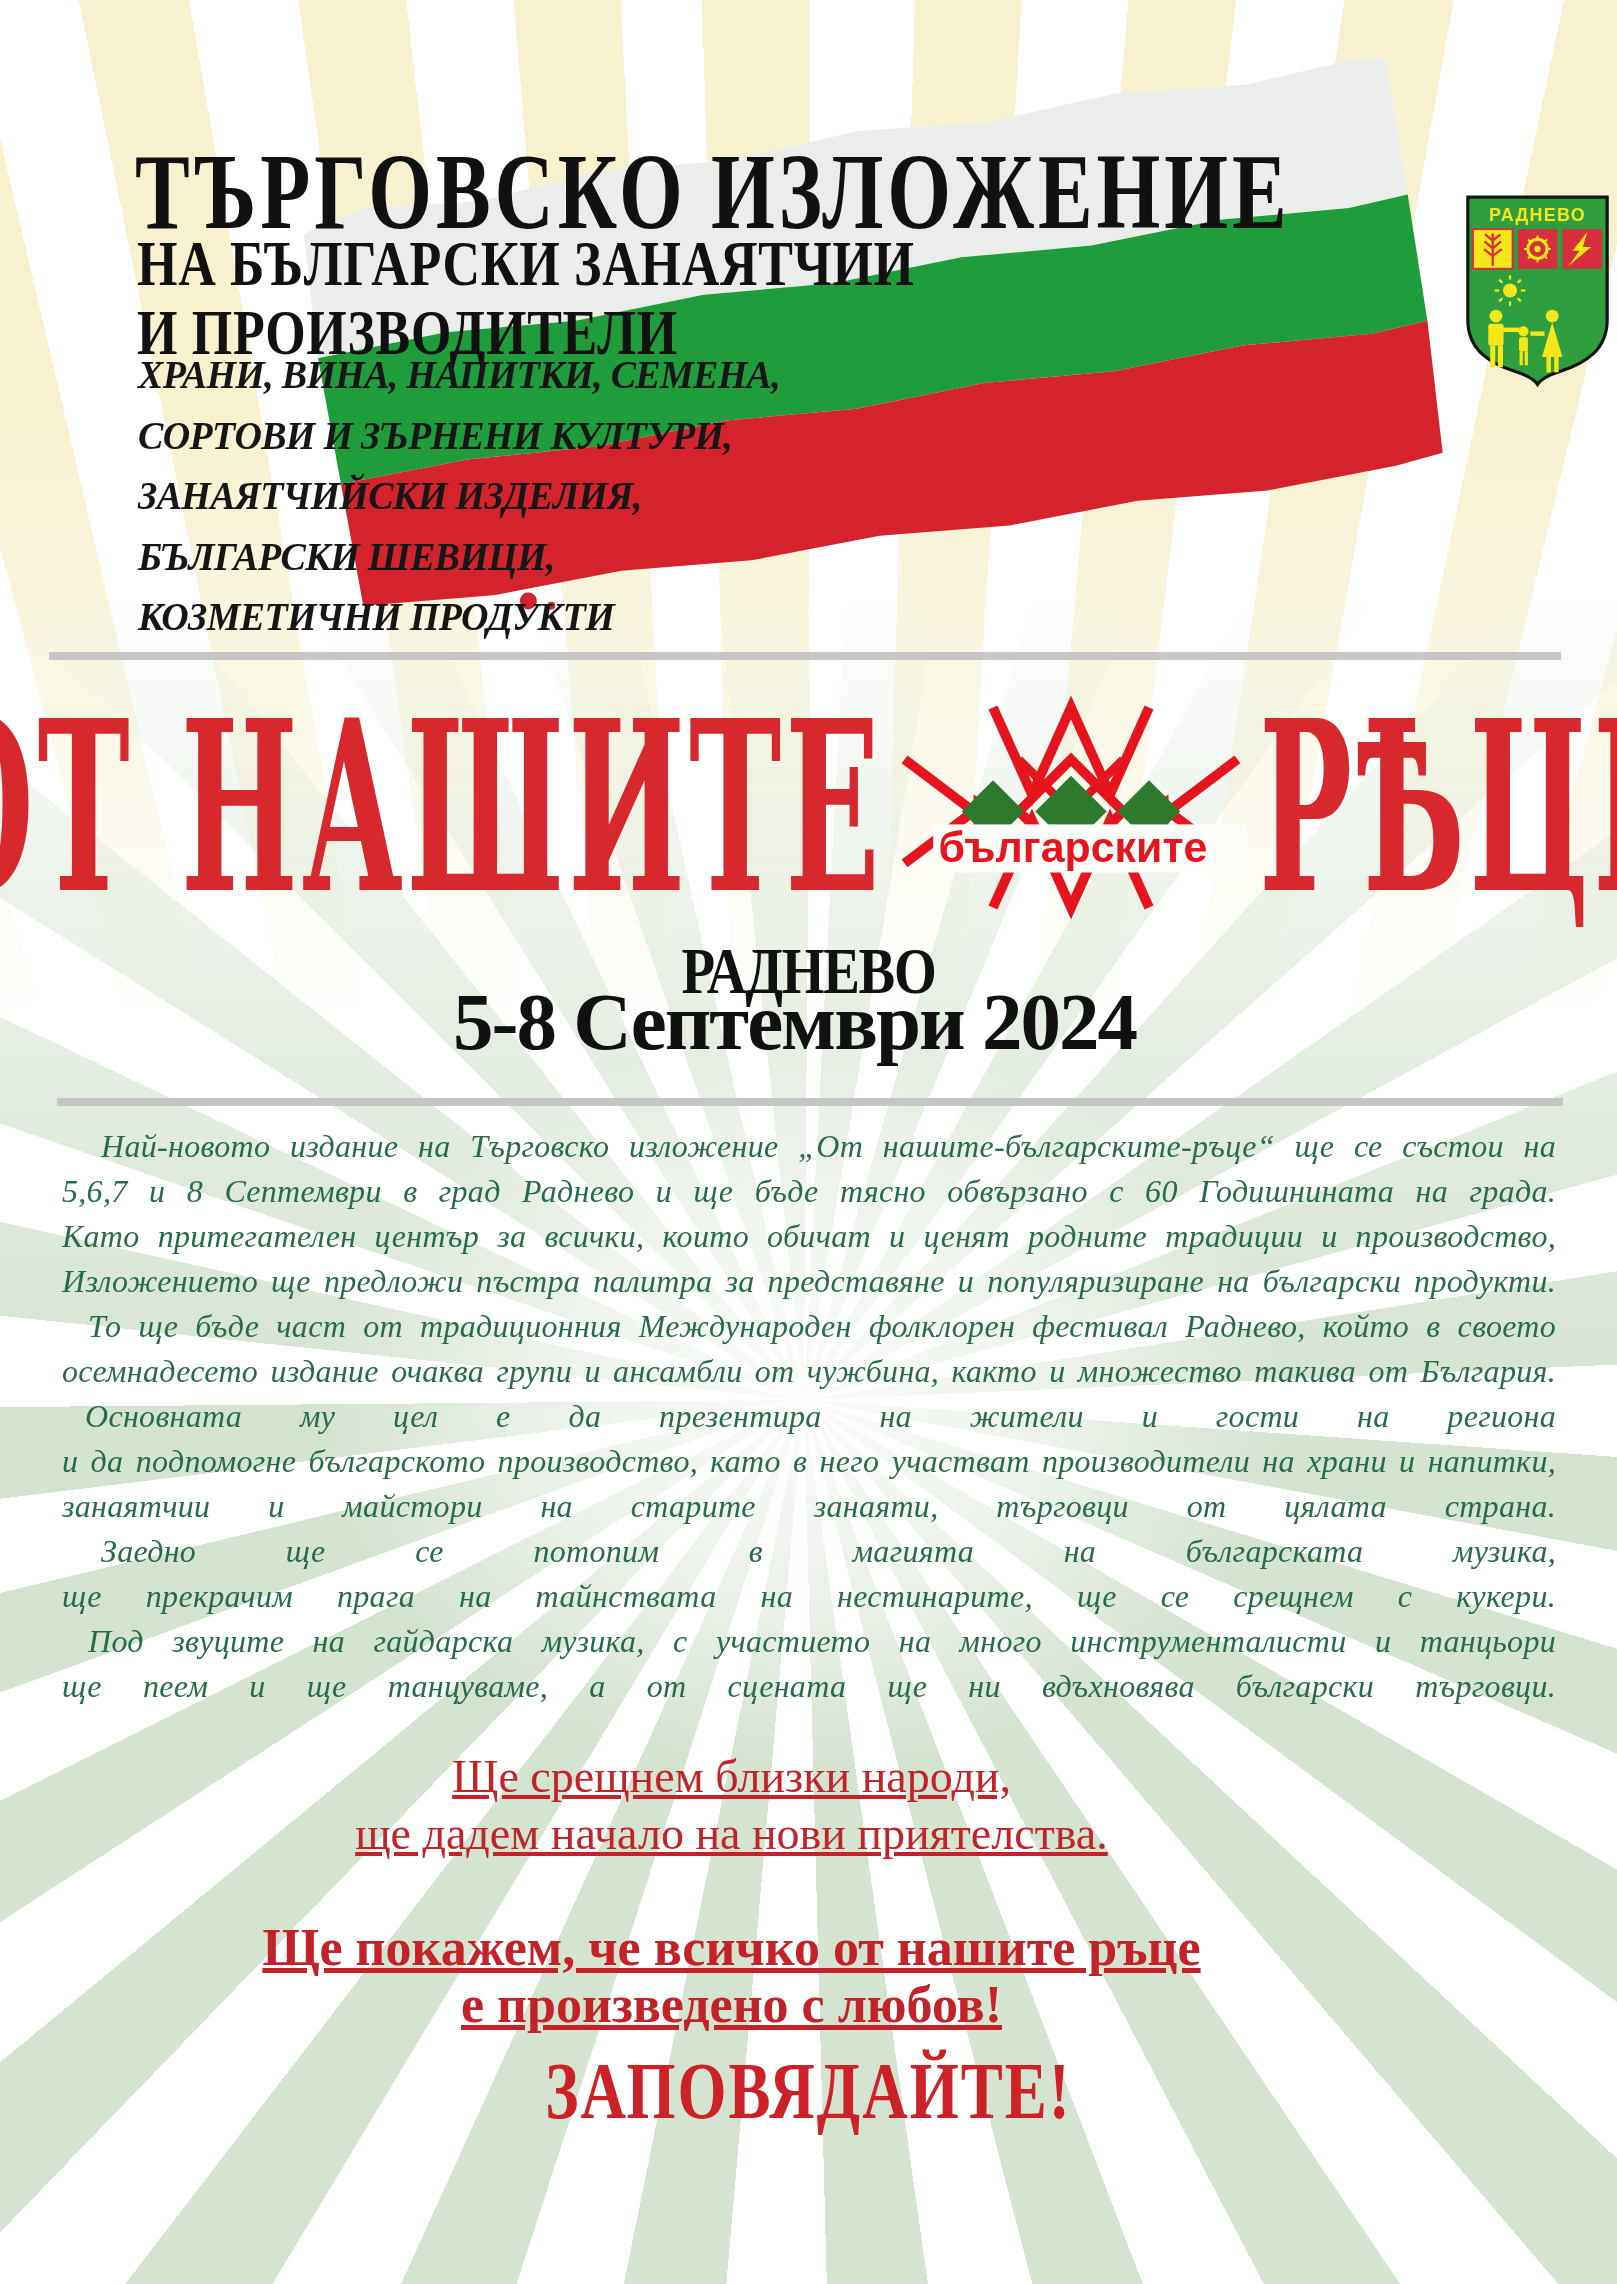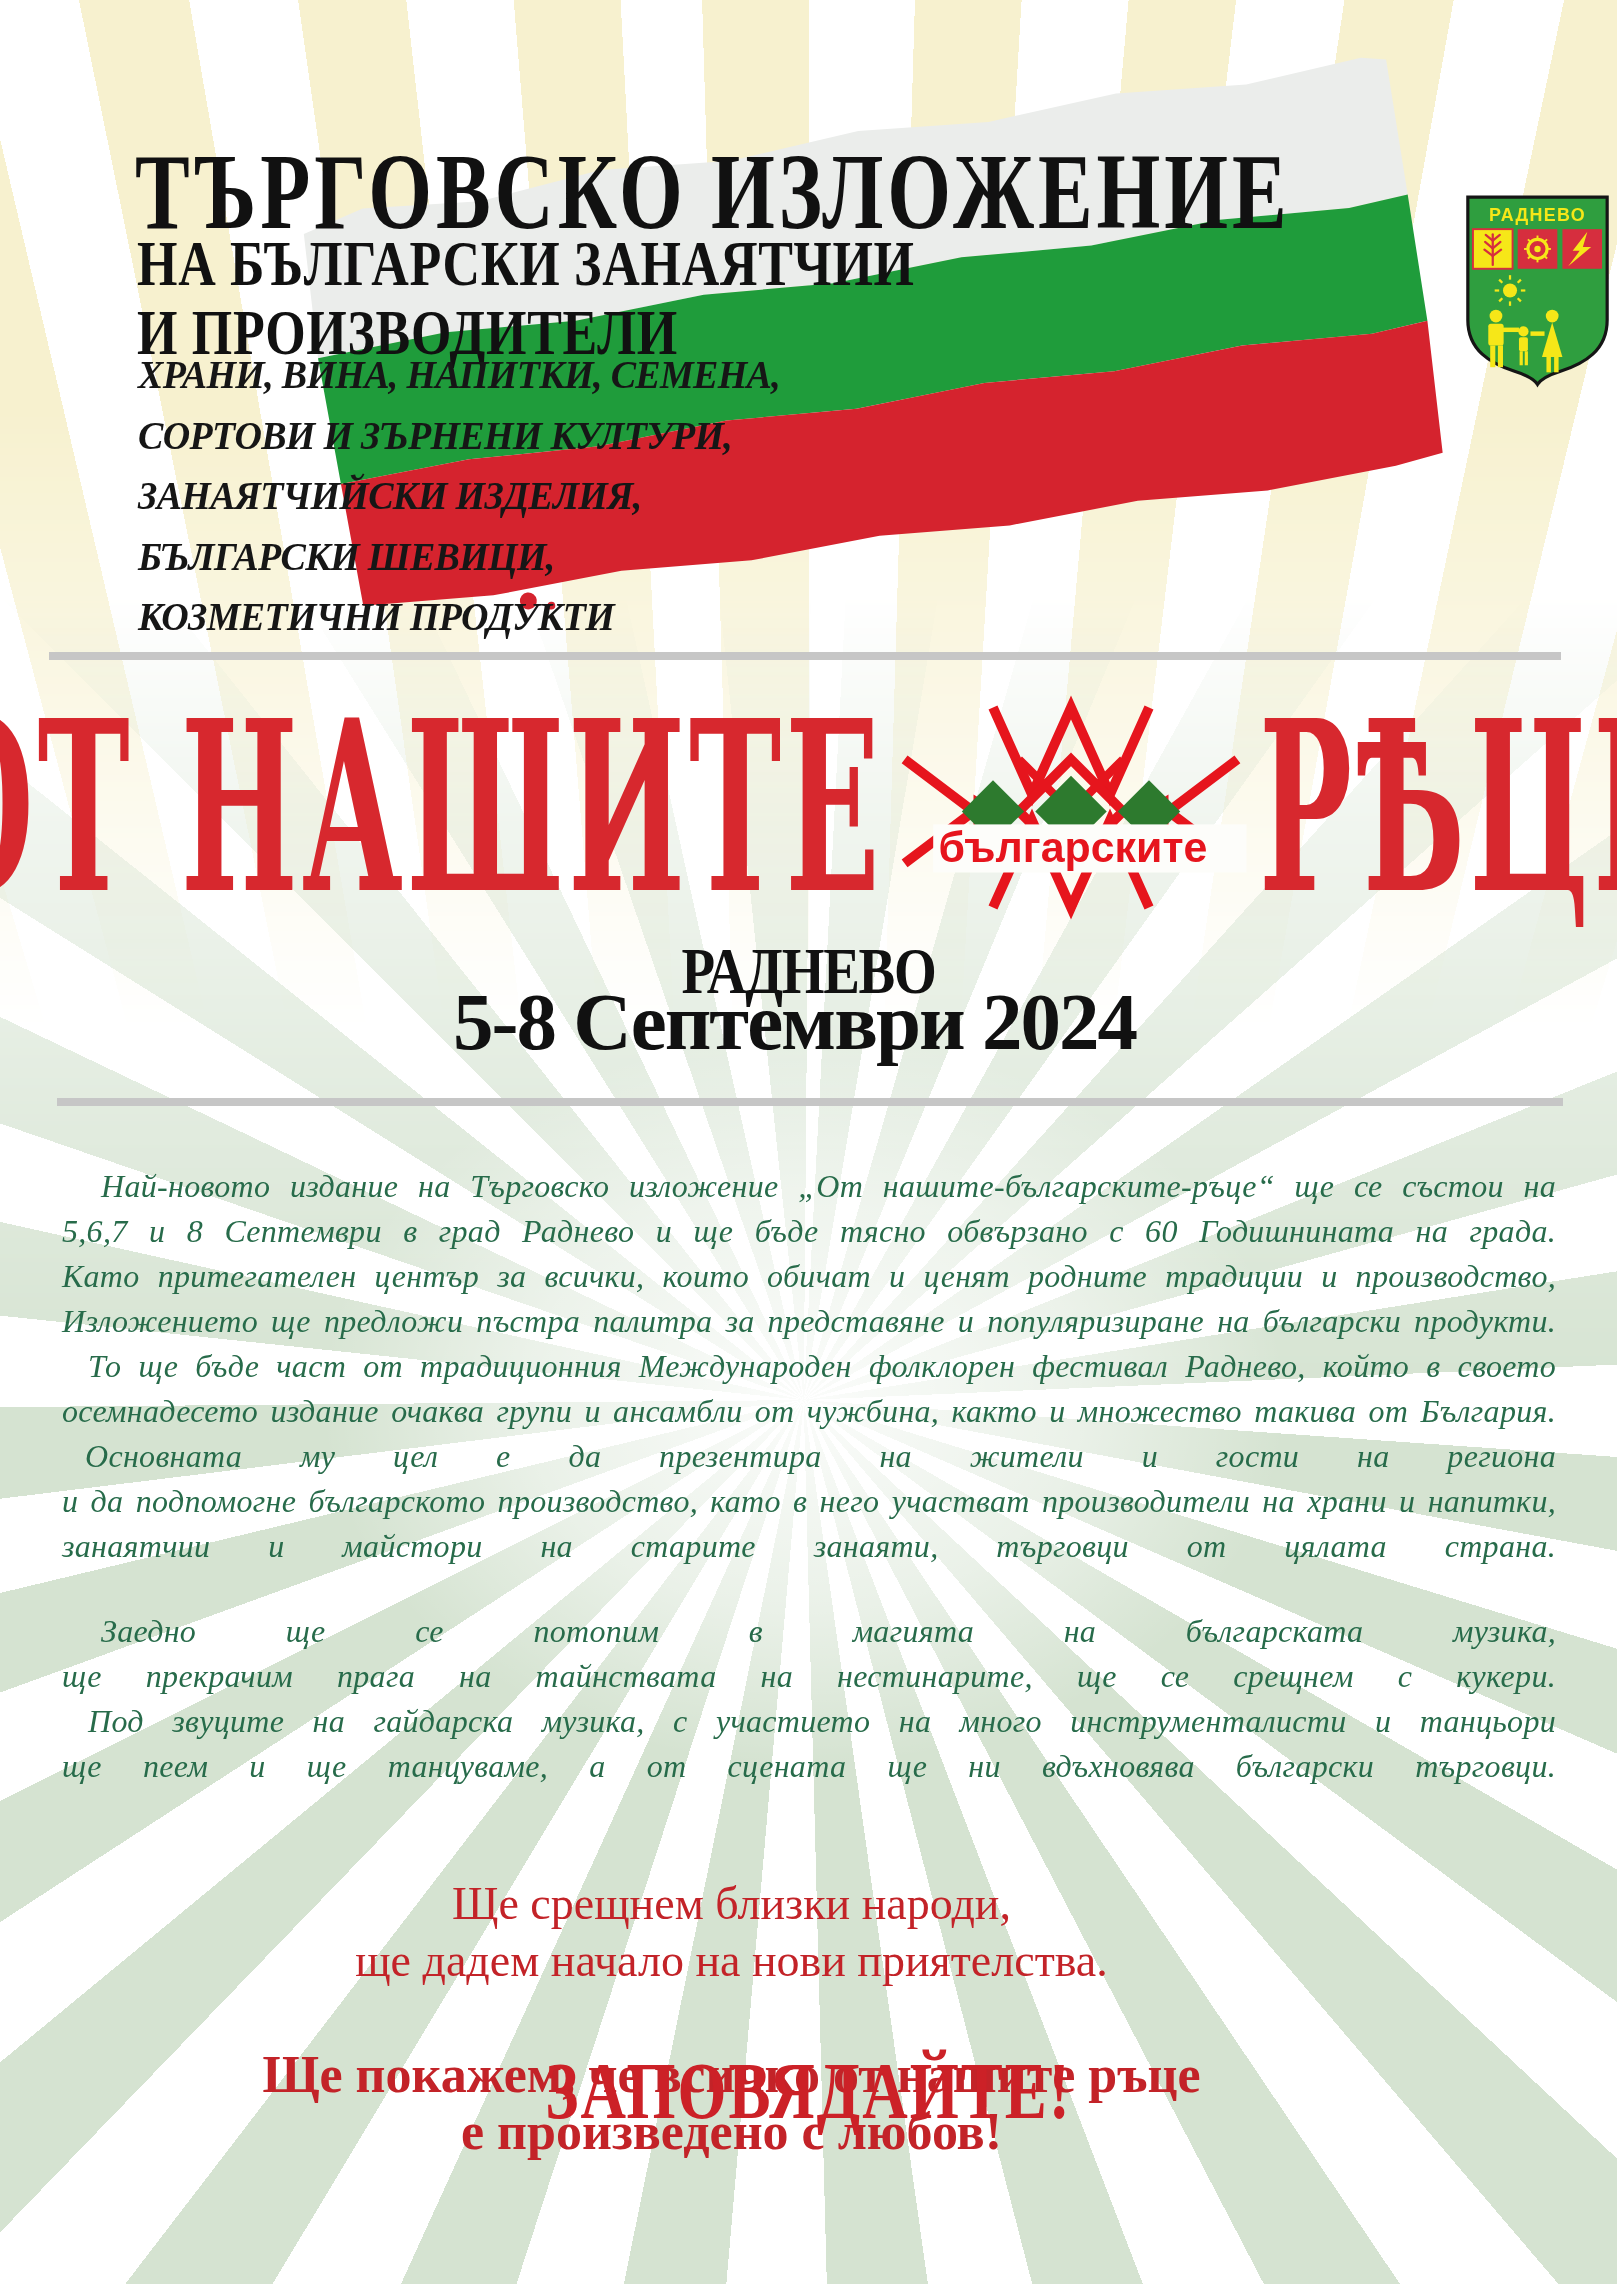--- a/index.html
+++ b/index.html
@@ -51,26 +51,26 @@
   
   .city{position:absolute;left:0;top:933px;width:1617px;text-align:center;font-weight:700;
       font-size:55px;letter-spacing:-1.3px;color:#111;transform:scaleY(1.2);transform-origin:top center;}
   .dates{position:absolute;left:0;top:976px;width:1589px;text-align:center;font-weight:700;
       font-size:81px;letter-spacing:-2px;color:#111;}
 
   
   .body-text{position:absolute;left:62px;top:1124px;width:1494px;color:#276b4a;font-style:italic;
       font-size:32px;line-height:45px;letter-spacing:0.3px;word-spacing:2.6px;}
   .body-text p{margin:0;white-space:pre-line;text-align:justify;text-align-last:justify;}
-  .body-text p.i60{text-indent:39px;margin-top:40px;} .body-text p.i40{text-indent:26px;} .body-text p.i35{text-indent:23px;}
+  .body-text p.i60{text-indent:39px;} .body-text p.i40{text-indent:26px;} .body-text p.i35{text-indent:23px;}
   .body-text p.gap{}
 
   
-  .closing{position:absolute;left:0;top:1818px;width:1463px;text-align:center;color:#c32328;
-      font-size:46px;line-height:57px;white-space:pre-line;}
+  .closing{position:absolute;left:0;top:1691px;width:1463px;text-align:center;color:#c32328;
+      font-size:46px;line-height:57px;white-space:pre-line;text-decoration:underline;}
   .closing .bold{font-weight:700;font-size:52px;}
   .invite{position:absolute;left:0;top:2045px;width:1617px;text-align:center;color:#cc2127;
       font-weight:700;font-size:63px;letter-spacing:2px;transform:scaleY(1.28);transform-origin:top center;}
 </style>
 </head>
 <body>
 
 <div class="page">
 
   <div class="bg-layer">

